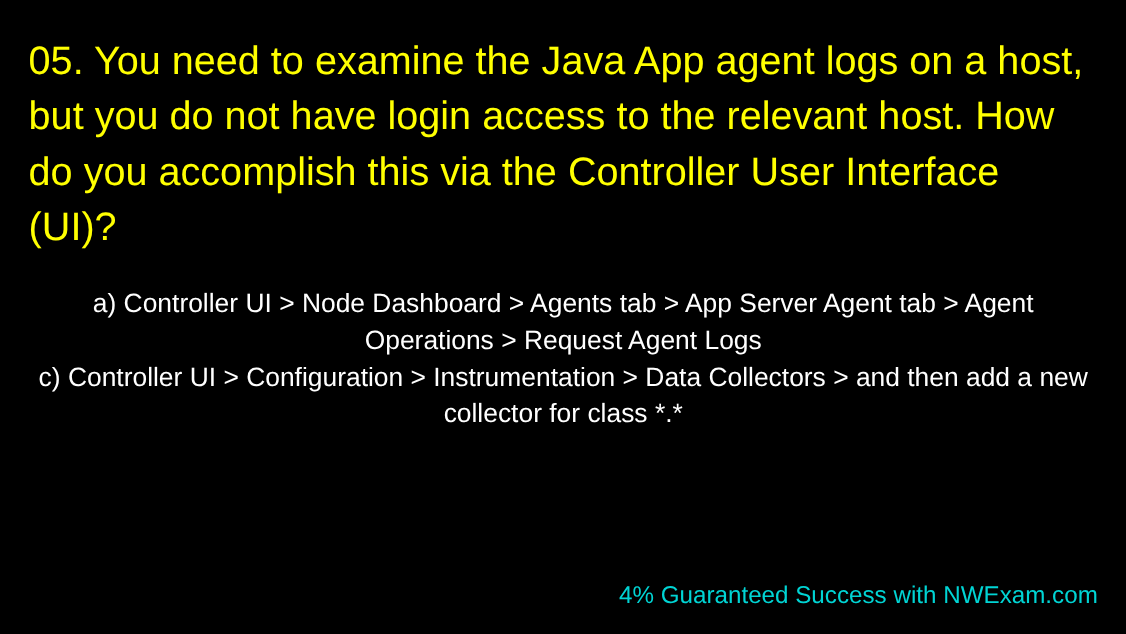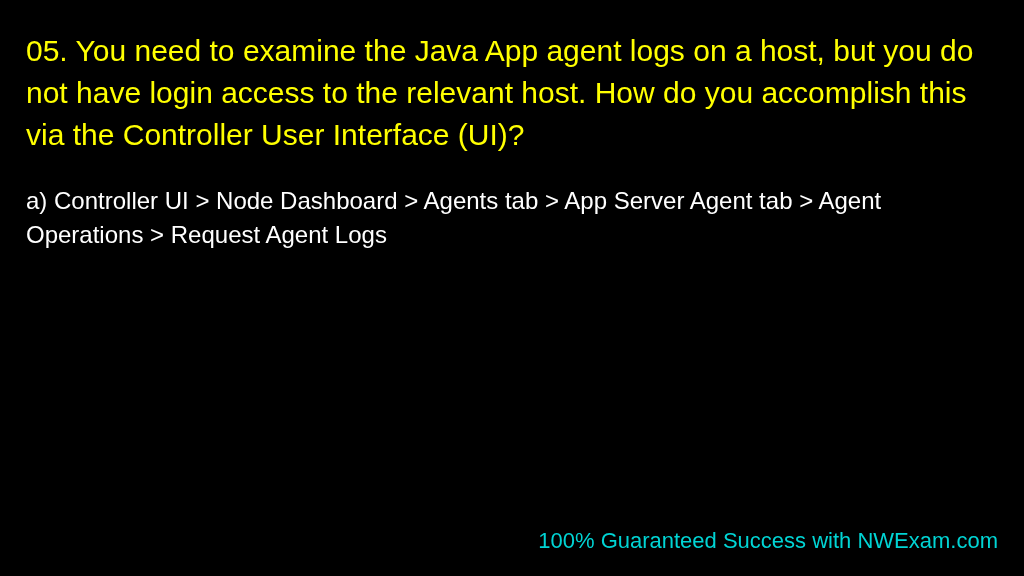--- a/index.html
+++ b/index.html
@@ -10,42 +10,44 @@
     body {
       width: 1024px;
       height: 576px;
       background-color: #000000;
       font-family: Tahoma, Verdana, sans-serif;
       padding: 30px 26px 20px 26px;
       position: relative;
     }
     .question {
       color: #ffff00;
-      font-size: 30px;
+      font-size: 36px;
       line-height: 1.4;
       margin-bottom: 28px;
     }
     .answers {
       color: #ffffff;
       font-size: 24px;
       line-height: 1.4;
+      text-align: center;
     }
     .answer {
       display: block;
     }
     .footer {
       position: absolute;
       bottom: 22px;
       right: 26px;
       color: #00d4d4;
       font-size: 22px;
     }
   </style>
 </head>
 <body>
 
 <div class="question">05. You need to examine the Java App agent logs on a host, but you do not have login access to the relevant host. How do you accomplish this via the Controller User Interface (UI)?</div>
 
 <div class="answers">
   <span class="answer">a) Controller UI &gt; Node Dashboard &gt; Agents tab &gt; App Server Agent tab &gt; Agent Operations &gt; Request Agent Logs</span>
+  <span class="answer">c) Controller UI &gt; Configuration &gt; Instrumentation &gt; Data Collectors &gt; and then add a new collector for class *.*</span>
 </div>
 
-<div class="footer">100% Guaranteed Success with NWExam.com</div>
+<div class="footer">4% Guaranteed Success with NWExam.com</div>
 
 </body></html>

